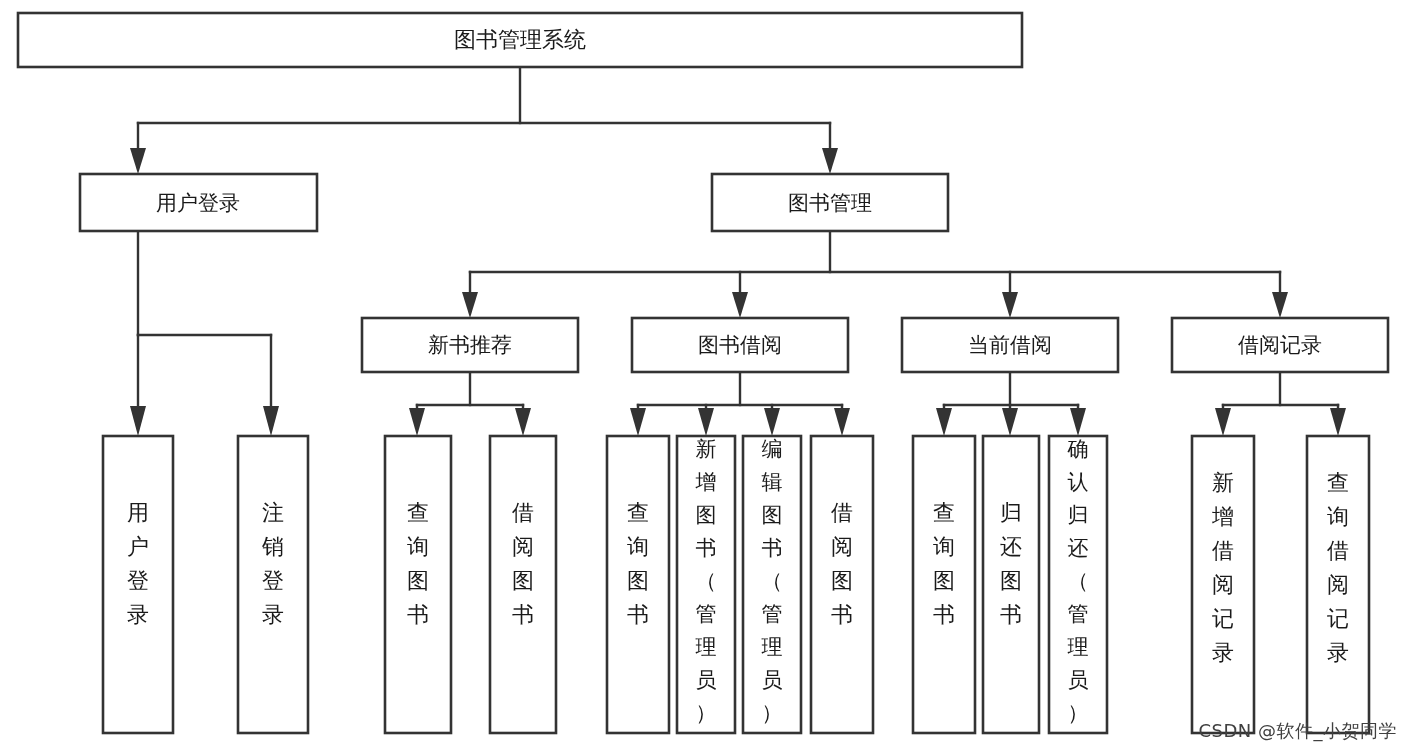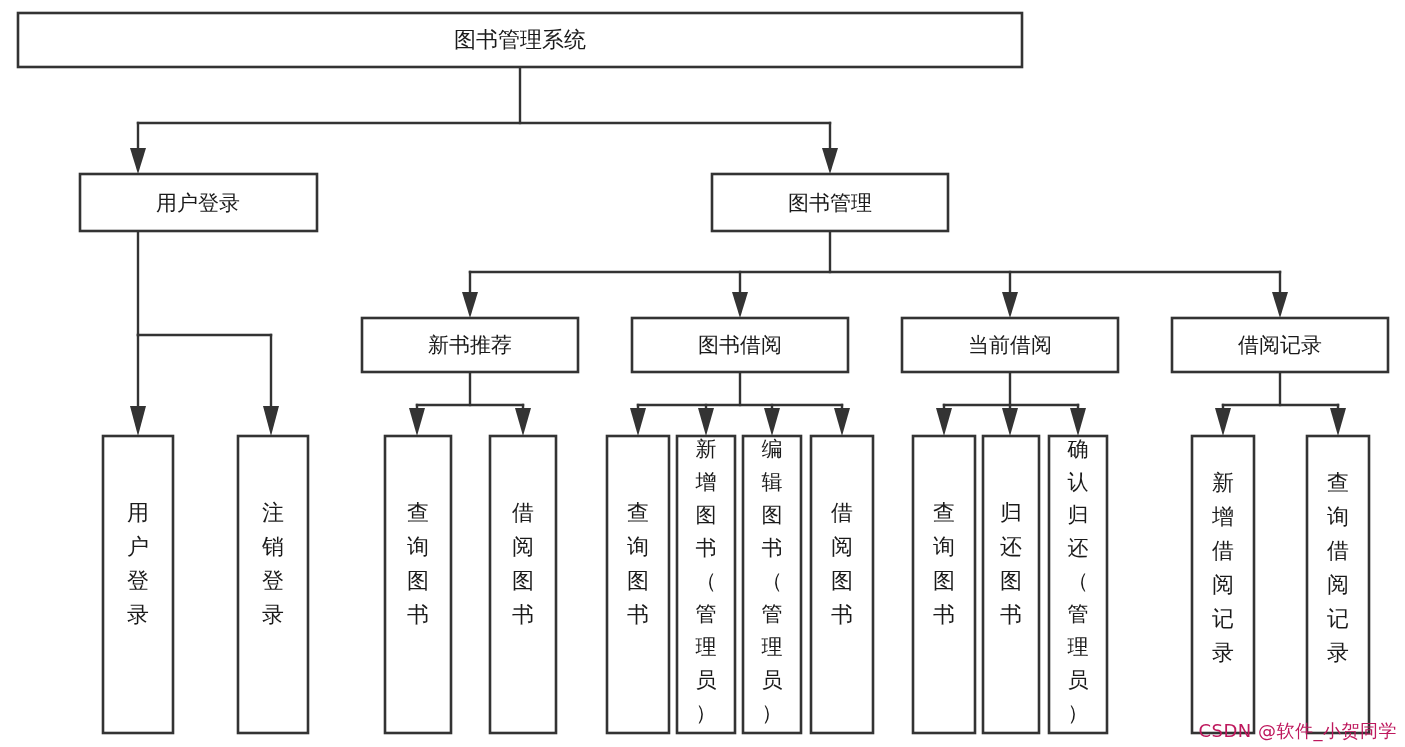--- a/index.html
+++ b/index.html
@@ -54,21 +54,21 @@
   }
   .vlabel-small {
     font-size: 21px;
   }
   .watermark {
     position: absolute;
     right: 8px;
     bottom: 4px;
     font-family: "DejaVu Sans", "Liberation Sans", sans-serif;
     font-size: 18px;
-    color: #be185d;
+    color: #404040;
     white-space: nowrap;
     letter-spacing: 0.5px;
     pointer-events: none;
   }
 </style>
 </head>
 <body>
 
 <svg id="diagram" viewBox="0 0 1405 747">
 

